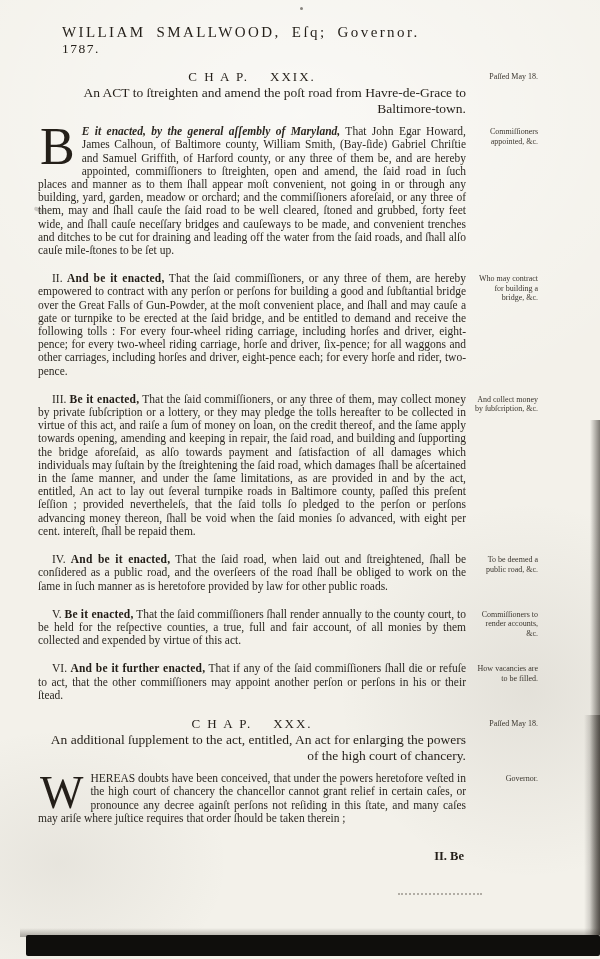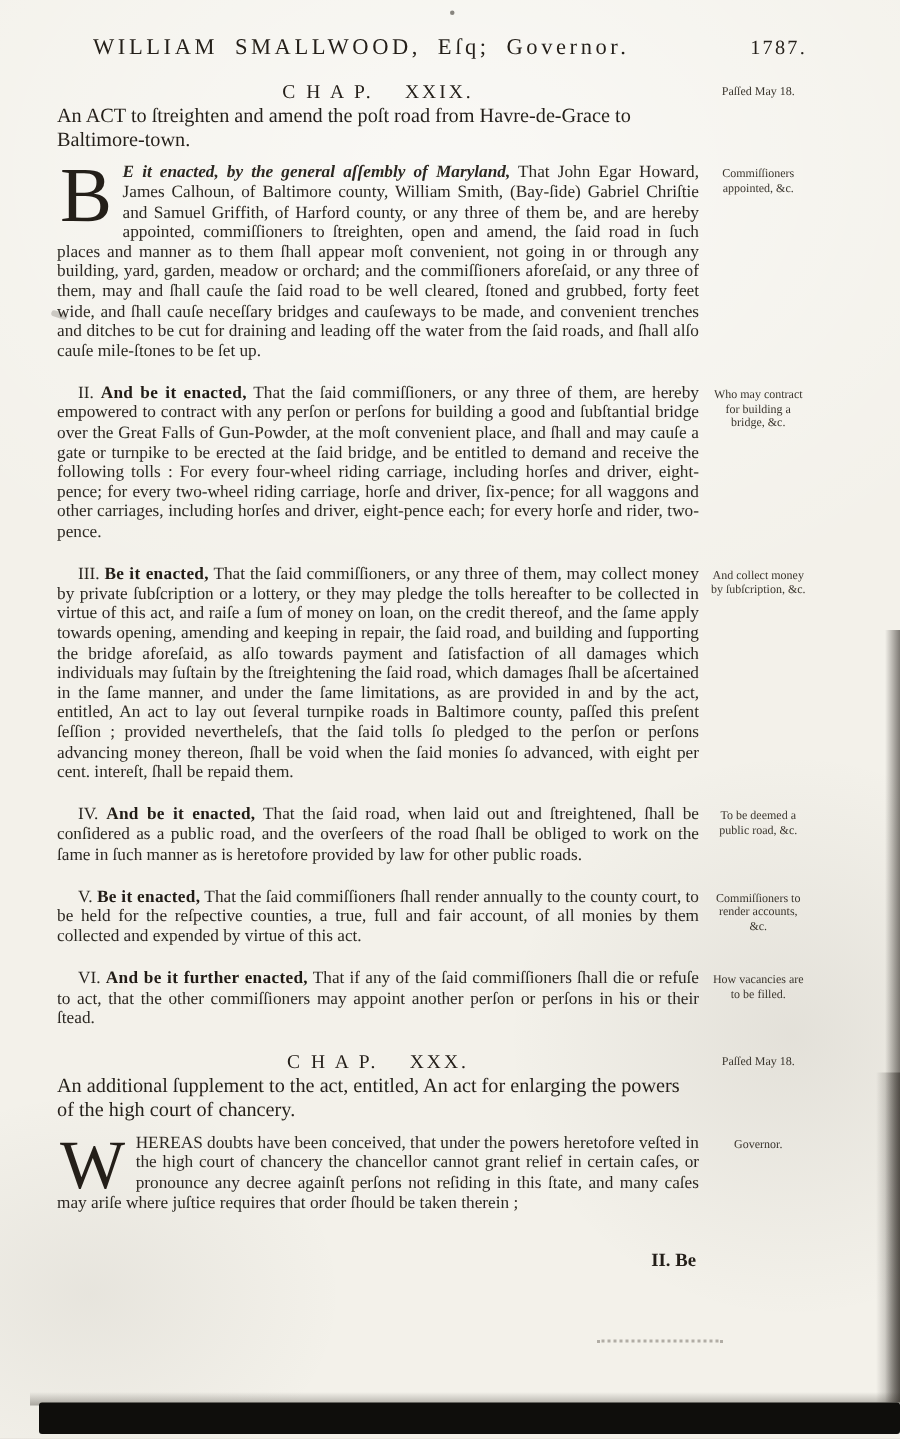--- a/index.html
+++ b/index.html
@@ -16,29 +16,29 @@
       radial-gradient(45% 28% at 88% 72%, rgba(90,82,70,0.10), rgba(90,82,70,0) 70%),
       radial-gradient(40% 20% at 10% 90%, rgba(90,82,70,0.08), rgba(90,82,70,0) 70%),
       #f3f1ea;
     color: #2c2822;
   }
   .content { position: absolute; left: 38px; top: 24px; width: 506px; }
 
   .row { display: flex; align-items: flex-start; }
   .main-col { width: 428px; text-align: justify; font-size: 11.5px; line-height: 13.2px; }
   .margin-col { width: 72px; padding-left: 7px; box-sizing: border-box; }
-  .margin-note { font-size: 8px; line-height: 9.5px; color: #3a352d; text-align: center; padding-top: 2px; }
+  .margin-note { font-size: 8px; line-height: 9.5px; color: #3a352d; text-align: right; padding-top: 2px; }
 
   .header-row { display: flex; justify-content: space-between; align-items: baseline;
-                padding: 0 6px 0 24px; margin-bottom: 13px; }
+                padding: 0 6px 0 24px; margin-bottom: 13px; flex-direction: column; }
   .running-title { font-size: 15px; letter-spacing: 2.4px; word-spacing: 5px; color: #241f19; }
   .year { font-size: 13.5px; letter-spacing: 1.5px; color: #241f19; }
 
   .chap-head { text-align: center; font-size: 13px; letter-spacing: 2px; color: #241f19; margin-bottom: 2px; }
-  .act-title { text-align: left; font-size: 13.5px; line-height: 15.5px; color: #241f19; margin-bottom: 9px; }
+  .act-title { text-align: right; font-size: 13.5px; line-height: 15.5px; color: #241f19; margin-bottom: 9px; }
 
   .section { margin-bottom: 15px; }
   .sec-body { }
   .sec-indent { text-indent: 14px; }
   .enact { font-weight: bold; letter-spacing: 0.2px; color: #211c16; }
   .dropcap { float: left; font-size: 52px; line-height: 40px; padding: 2px 7px 0 2px; color: #241f19; }
   .dropcap.w { font-size: 46px; line-height: 35px; padding-top: 3px; }
   .italic-lead { font-style: italic; font-weight: bold; }
 
   .chap2-block { }

